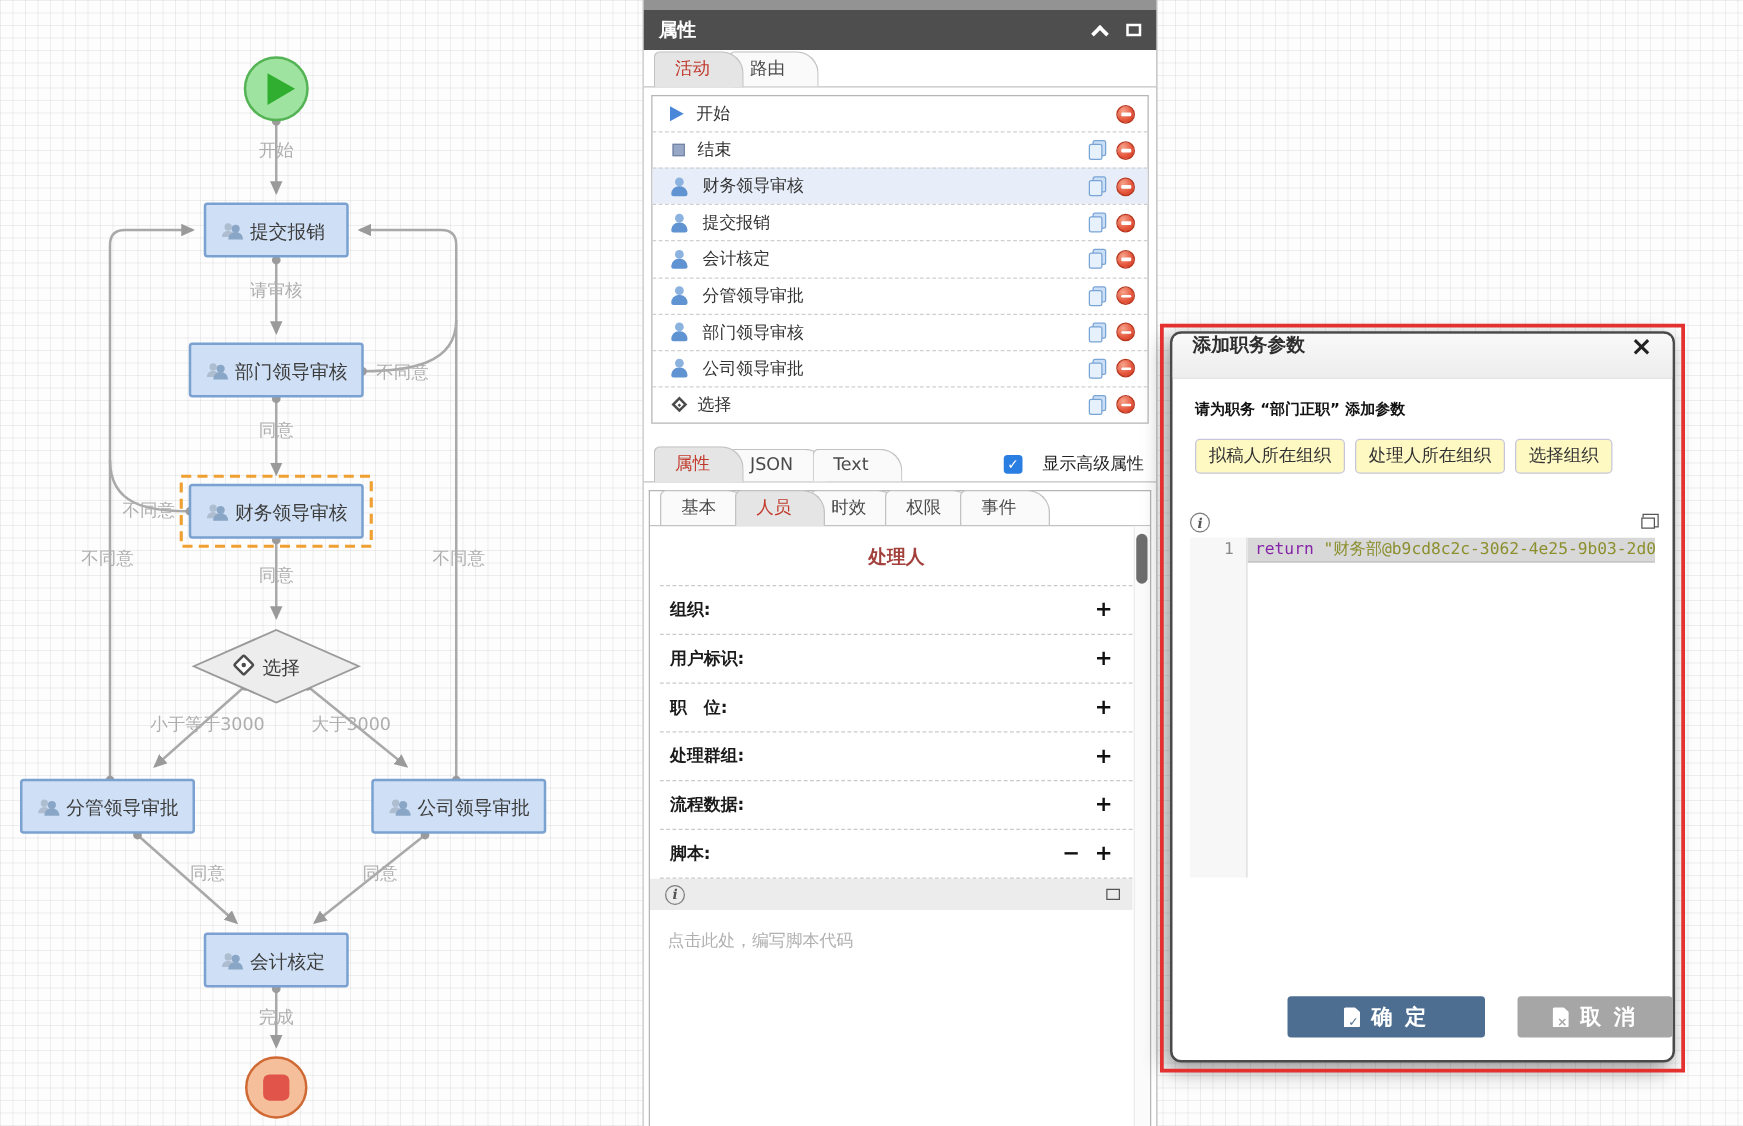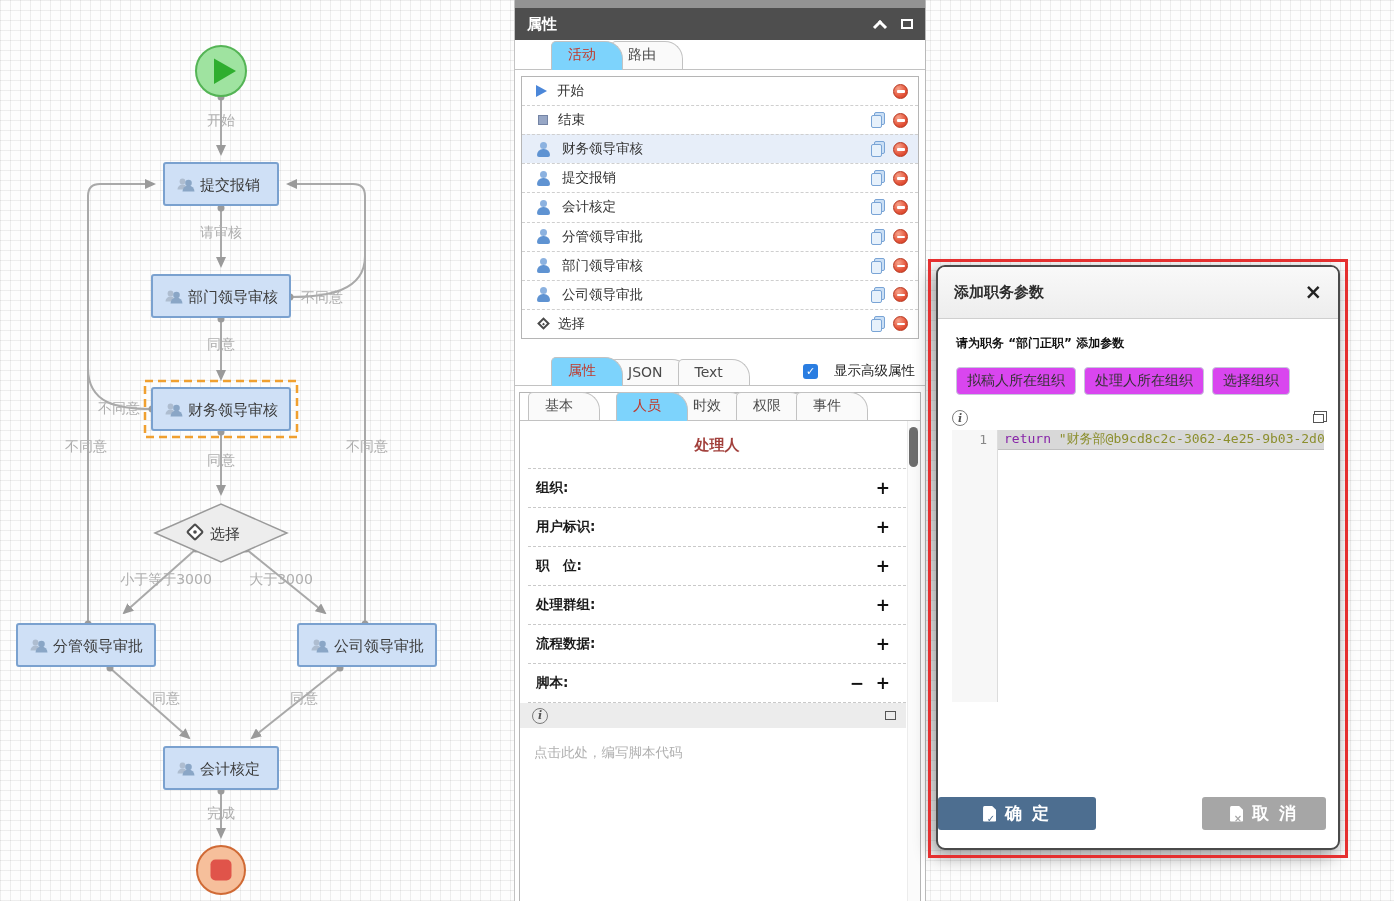--- a/index.html
+++ b/index.html
@@ -32,21 +32,21 @@
                   transform:rotate(-45deg); margin-top:5px; }
   .i-max { width:12px; height:10px; border:2px solid #fff; }
 
   .tabstrip { position:absolute; left:0; right:0; display:flex; align-items:flex-end;
               border-bottom:1px solid #c2c2c2; padding-left:8px; }
   .tabs1 { top:40px; height:30px; }
   .tabs2 { top:356px; height:30px; }
   .tab { position:relative; border:1px solid #c2c2c2; border-bottom:none; border-radius:5px 18px 0 0;
          background:#fafafa; color:#4a4a4a; font-size:14px; padding:4px 26px 5px 16px;
          margin-right:-12px; z-index:1; cursor:pointer; }
-  .tab.active { background:#7dd3fc; color:#c0392b; z-index:2; margin-bottom:-1px; padding-bottom:6px;margin-left:28px; }
+  .tab.active { background:#e5e5e5; color:#c0392b; z-index:2; margin-bottom:-1px; padding-bottom:6px; }
 
   .alist { position:absolute; left:6px; right:6px; top:76px; height:263px;
            border:1px solid #b5b5b5; background:#fff; display:flex; flex-direction:column; }
   .arow { flex:1; display:flex; align-items:center; padding:0 10px 0 14px; border-top:1px dashed #cfcfcf; }
   .arow:first-child { border-top:none; }
   .arow.sel { background:#e7eef9; }
   .albl { font-size:13.5px; color:#333; margin-left:10px; }
   .aacts { margin-left:auto; display:flex; align-items:center; gap:7px; }
 
   .i-play-s { width:0; height:0; border-left:11px solid #4b87d9; border-top:6px solid transparent;
@@ -101,41 +101,41 @@
             font:italic bold 11px "DejaVu Serif", serif; }
   .i-info::after { content:"i"; }
   .i-popup { position:relative; width:11px; height:9px; border:1px solid #555; margin-left:auto; }
   .i-popup::before { content:""; position:absolute; top:-4px; right:-4px; width:11px; height:9px;
                      border:1px solid #555; z-index:-1; }
   .shead .i-popup { background:#ececec; }
 
   
   .dialog { position:absolute; left:936px; top:265px; width:404px; height:585px; background:#fff;
             border:2px solid #4a4a4a; border-radius:9px; box-shadow:-4px 6px 18px rgba(0,0,0,.42); z-index:10; }
-  .dhead { height:52px; background:linear-gradient(#f9f9f9,#ededed); border-bottom:1px solid #cfcfcf;
-           border-radius:7px 7px 0 0; display:flex; align-items:center; padding:0 16px; }
+  .dhead { height:36px; background:linear-gradient(#f9f9f9,#ededed); border-bottom:1px solid #cfcfcf;
+           border-radius:7px 7px 0 0; display:flex; align-items:flex-start; padding:0 16px; }
   .dtitle { font-size:15px; font-weight:bold; color:#2e2e2e; }
   .dclose { margin-left:auto; font-size:21px; font-weight:bold; color:#222; cursor:pointer; line-height:1; }
   .dprompt { margin:16px 18px 0; font-size:12px; font-weight:bold; color:#111; }
   .dbtns { margin:15px 18px 0; display:flex; gap:8px; }
-  .pbtn { height:28px; padding:4px 10px; background:#d946ef; border:1px solid #c6c6da; border-radius:4px;
+  .pbtn { height:28px; padding:4px 10px; background:#fef9c3; border:1px solid #c6c6da; border-radius:4px;
           font-size:14px; color:#333; display:inline-flex; align-items:center; cursor:pointer; }
   .ed { position:absolute; left:14px; top:139px; width:372px; }
   .ed-head { height:24px; display:flex; align-items:center; }
   .ed-head .i-popup { background:#fff; }
   .ed-body { display:flex; height:272px; }
   .ed-gutter { width:46px; background:#f7f7f7; border-right:1px solid #ddd; color:#888;
                font:13px "DejaVu Sans Mono","Liberation Mono",monospace; text-align:right;
                padding:2px 10px 0 0; }
   .ed-code { flex:1; overflow:hidden; }
   .ed-line1 { height:20px; line-height:20px; background:#d8d8d8; border-bottom:1px solid #bfbfbf;
               font:13px "DejaVu Sans Mono","Liberation Mono",monospace; white-space:nowrap; padding-left:6px; }
   .tok-kw { color:#8725a8; }
   .tok-str { color:#8c8f2e; }
-  .dfoot { position:absolute; left:0; right:12px; top:530px; display:flex; justify-content:space-between; gap:38px; }
+  .dfoot { position:absolute; left:0; right:0; top:530px; display:flex; justify-content:flex-end; gap:26px; }
   .abtn { height:33px; border:none; border-radius:3px; color:#fff; font-weight:bold; font-size:17px;
           display:inline-flex; align-items:center; justify-content:center; gap:9px; cursor:pointer;
           font-family:inherit; letter-spacing:2px; }
   .btn-ok { width:158px; background:#4d6e90; }
   .btn-cancel { width:124px; background:#a6a6a6; }
   .i-doc { width:13px; height:16px; background:#fff; border-radius:1.5px; position:relative;
            clip-path:polygon(0 0,66% 0,100% 26%,100% 100%,0 100%); }
   .i-doc::after { position:absolute; right:-1px; bottom:-2px; font-size:10px; font-weight:bold; }
   .btn-ok .i-doc::after { content:"✓"; color:#4d6e90; }
   .btn-cancel .i-doc::after { content:"×"; color:#a6a6a6; }

